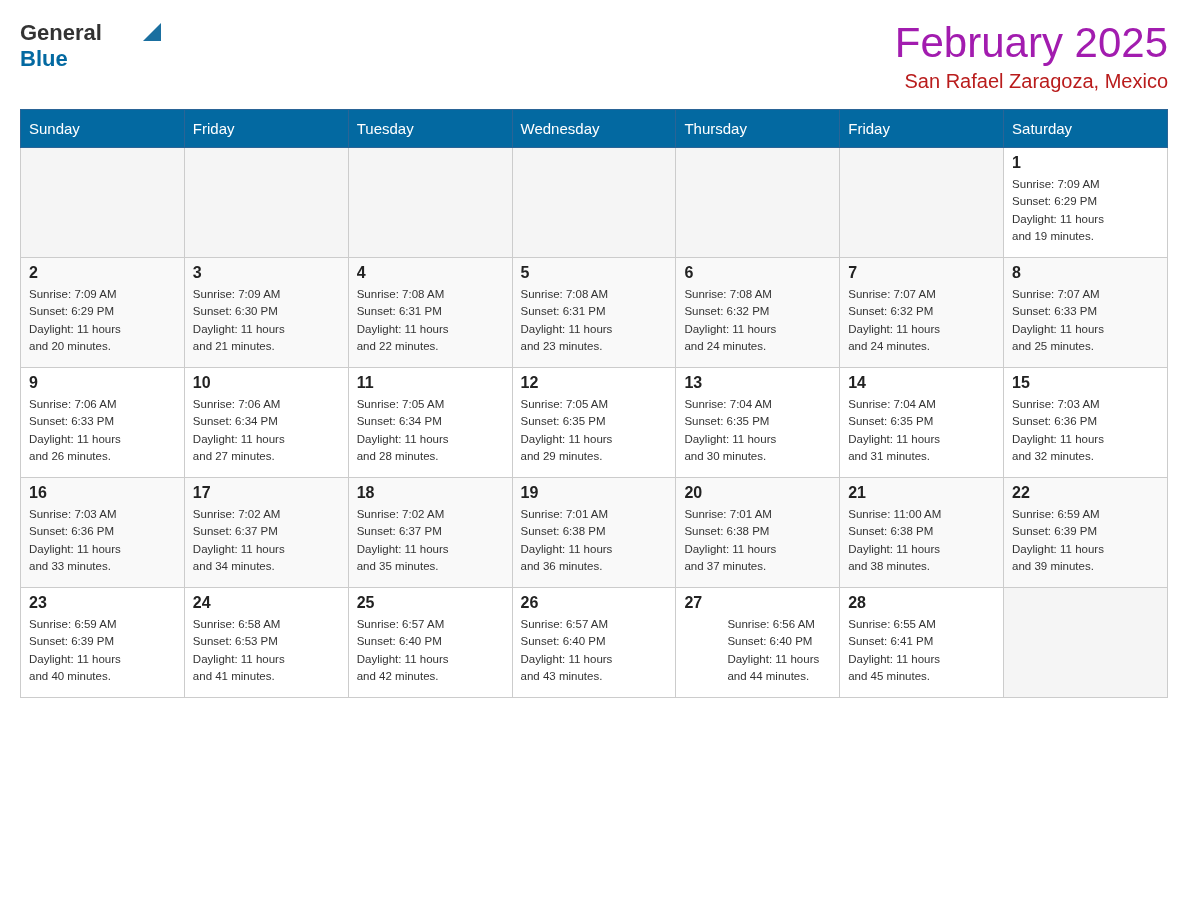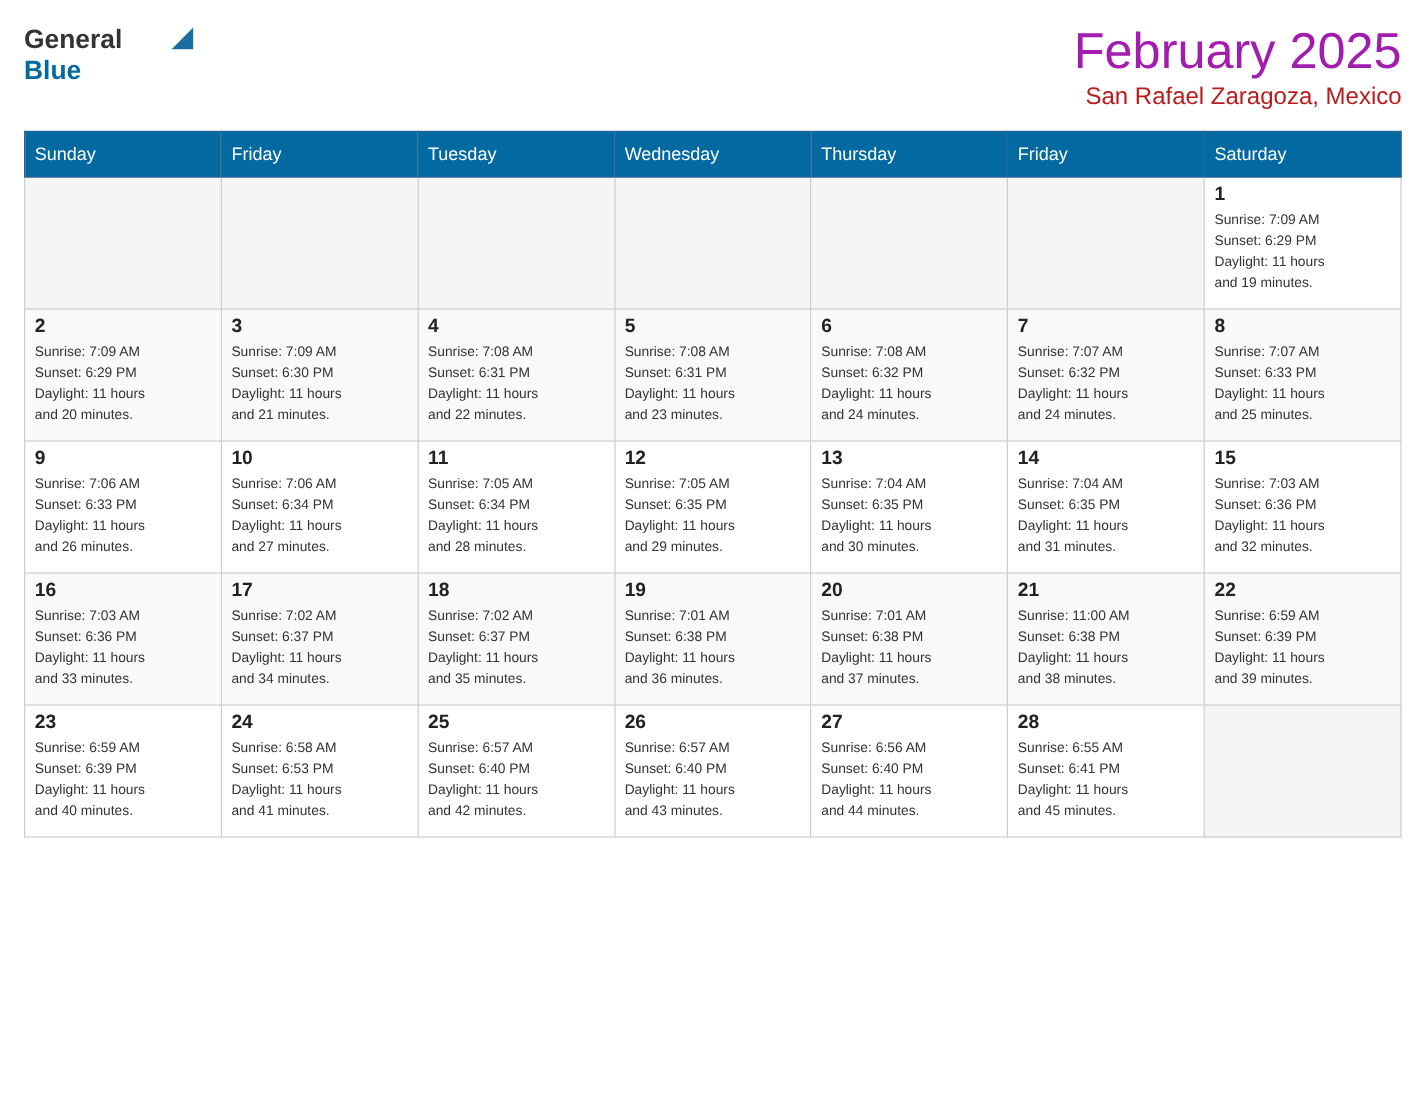--- a/index.html
+++ b/index.html
@@ -327,21 +327,21 @@
         </td>
         <td>
           <div class="day-number">26</div>
           <div class="day-info" style="white-space: pre-line;">Sunrise: 6:57 AM
 Sunset: 6:40 PM
 Daylight: 11 hours
 and 43 minutes.</div>
         </td>
         <td>
           <div class="day-number">27</div>
-          <div class="day-info" style="white-space: pre-line;">Sunrise: 6:56 AM
+          <div class="day-info" style="white-space: pre-line; margin-left: 43px;">Sunrise: 6:56 AM
 Sunset: 6:40 PM
 Daylight: 11 hours
 and 44 minutes.</div>
         </td>
         <td>
           <div class="day-number">28</div>
           <div class="day-info" style="white-space: pre-line;">Sunrise: 6:55 AM
 Sunset: 6:41 PM
 Daylight: 11 hours
 and 45 minutes.</div>

